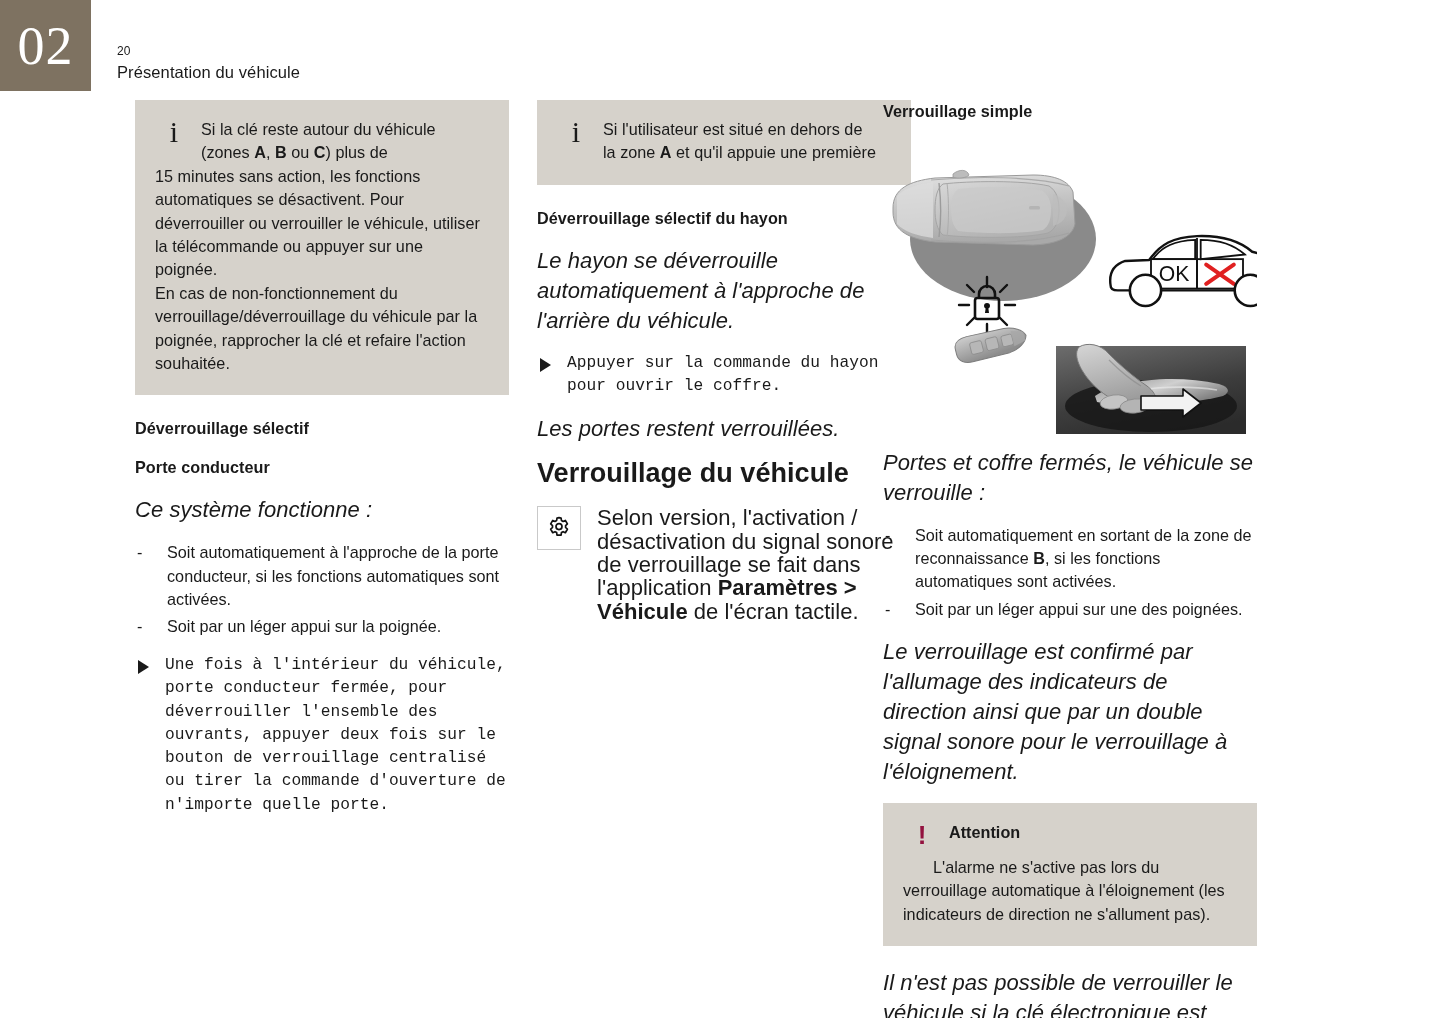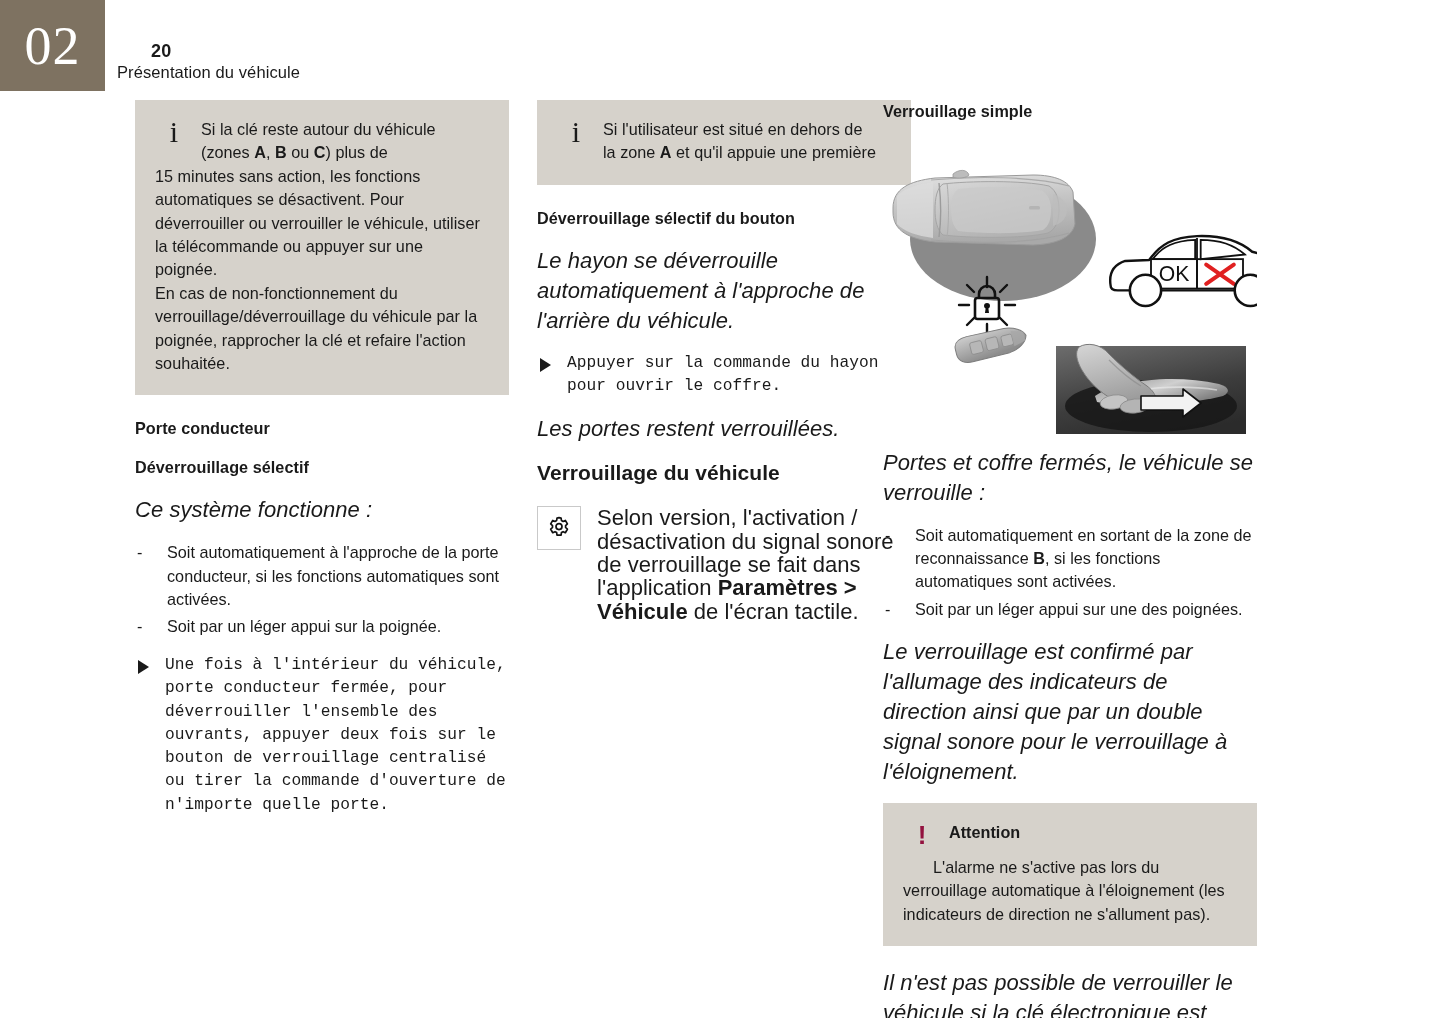--- a/index.html
+++ b/index.html
@@ -11,37 +11,37 @@
     width: 1445px; height: 1018px;
     position: relative;
     font-family: "Liberation Sans", sans-serif;
     color: #1a1a1a;
     overflow: hidden;
   }
 
   
   #chapter-badge {
     position: absolute; left: 0; top: 0;
-    width: 105px; height: 91px;
+    width: 91px; height: 91px;
     background: #7e7261;
     display: flex; align-items: center; justify-content: center;
   }
   #chapter-badge .num {
     font-family: "Liberation Serif", serif;
     font-size: 54px;
     color: #ffffff;
     line-height: 1;
     letter-spacing: 1px;
   }
   #page-header {
     position: absolute; left: 117px; top: 41px;
   }
   #page-header .pagenum {
-    font-size: 18px; font-weight: bold;
-    line-height: 20px; letter-spacing: 0.2px; margin-left: 34px;
+    font-size: 12px; font-weight: normal;
+    line-height: 20px; letter-spacing: 0.2px;
   }
   #page-header .section {
     font-size: 16.5px; font-weight: 400;
     line-height: 22px; letter-spacing: 0.1px;
   }
 
   
   .column {
     position: absolute;
     top: 100px;
@@ -60,21 +60,21 @@
     font-style: italic;
   }
   h3.sub-head {
     font-size: 16.2px;
     font-weight: bold;
     line-height: 22px;
     margin: 0 0 17px 0;
     letter-spacing: 0.05px;
   }
   h2.main-head {
-    font-size: 21px;
+    font-size: 27px;
     font-weight: bold;
     line-height: 26px;
     margin: 0 0 18px 0;
     letter-spacing: 0.05px;
   }
 
   
   .note-box {
     background: #d6d2cb;
     padding: 18px 20px 20px 20px;
@@ -191,22 +191,22 @@
   <div class="note-box">
     <div class="glyph">i</div>
     <p class="first-line">
       <span>Si la clé reste autour du véhicule</span><br>
       (zones <b>A</b>, <b>B</b> ou <b>C</b>) plus de
     </p>
     <p style="margin-top:0">15 minutes sans action, les fonctions automatiques se désactivent. Pour déverrouiller ou verrouiller le véhicule, utiliser la télécommande ou appuyer sur une poignée.</p>
     <p>En cas de non-fonctionnement du verrouillage/déverrouillage du véhicule par la poignée, rapprocher la clé et refaire l'action souhaitée.</p>
   </div>
 
+  <h3 class="sub-head">Déverrouillage sélectif</h3>
   <h3 class="sub-head">Porte conducteur</h3>
-  <h3 class="sub-head">Déverrouillage sélectif</h3>
   <p class="body-text">Ce système fonctionne :</p>
 
   <ul class="dash-list">
     <li><span class="marker">-</span><span>Soit automatiquement à l'approche de la porte conducteur, si les fonctions automatiques sont activées.</span></li>
     <li><span class="marker">-</span><span>Soit par un léger appui sur la poignée.</span></li>
   </ul>
 
 
   <ul class="tri-list">
     <li><span class="marker"></span><span>Une fois à l'intérieur du véhicule, porte conducteur fermée, pour déverrouiller l'ensemble des ouvrants, appuyer deux fois sur le bouton de verrouillage centralisé ou tirer la commande d'ouverture de n'importe quelle porte.</span></li>
@@ -216,21 +216,21 @@
 <div class="column" id="col-2">
 
   <div class="note-box">
     <div class="glyph">i</div>
     <p class="first-line">
       <span>Si l'utilisateur est situé en dehors de</span><br>
       la zone <b>A</b> et qu'il appuie une première
     </p>
   </div>
 
-  <h3 class="sub-head">Déverrouillage sélectif du bouton</h3>
+  <h3 class="sub-head">Déverrouillage sélectif du hayon</h3>
   <p class="body-text">Le hayon se déverrouille automatiquement à l'approche de l'arrière du véhicule.</p>
 
   <ul class="tri-list">
     <li><span class="marker"></span><span>Appuyer sur la commande du hayon pour ouvrir le coffre.</span></li>
   </ul>
 
   <p class="body-text">Les portes restent verrouillées.</p>
 
   <h2 class="main-head">Verrouillage du véhicule</h2>
 

